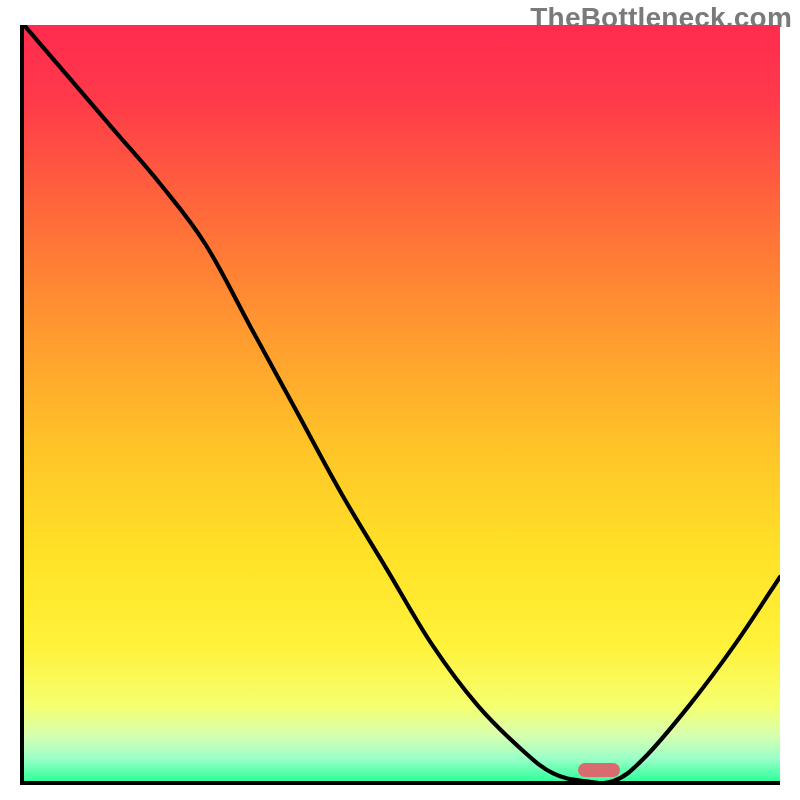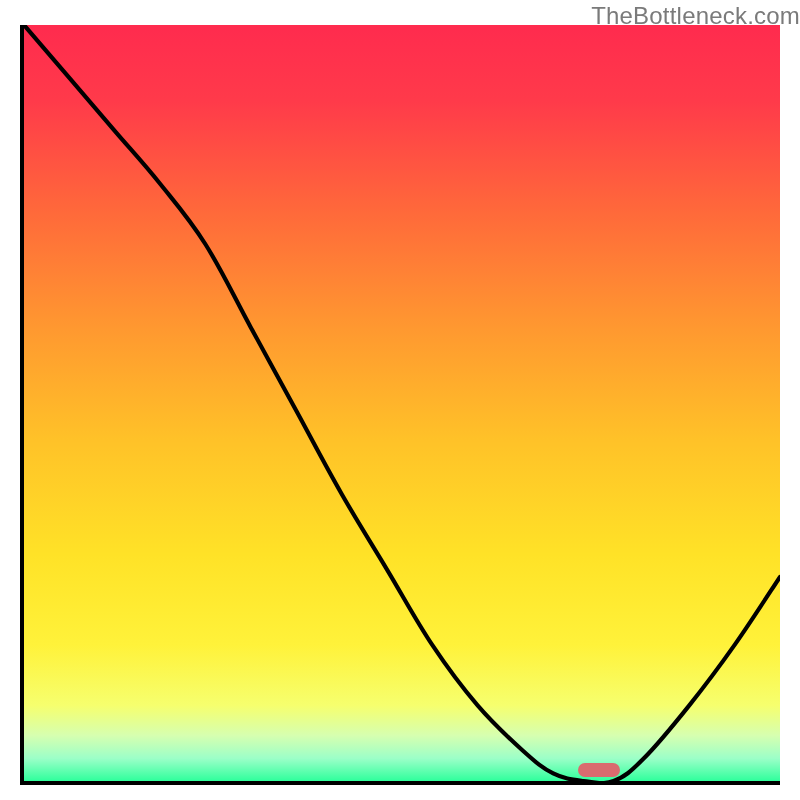--- a/index.html
+++ b/index.html
@@ -11,23 +11,23 @@
     font-family: Arial, Helvetica, sans-serif;
   }
   .stage {
     position: relative;
     width: 800px;
     height: 800px;
   }
   .watermark {
     position: absolute;
     top: 2px;
-    right: 0;
-    font-size: 24px;
-    font-weight: 400;
+    right: 8px;
+    font-size: 28px;
+    font-weight: 700;
     color: #7a7a7a;
     letter-spacing: 0.2px;
   }
   .plot-area {
     position: absolute;
     left: 20px;
     top: 25px;
     width: 760px;
     height: 760px;
     border-left: 4px solid #000;

